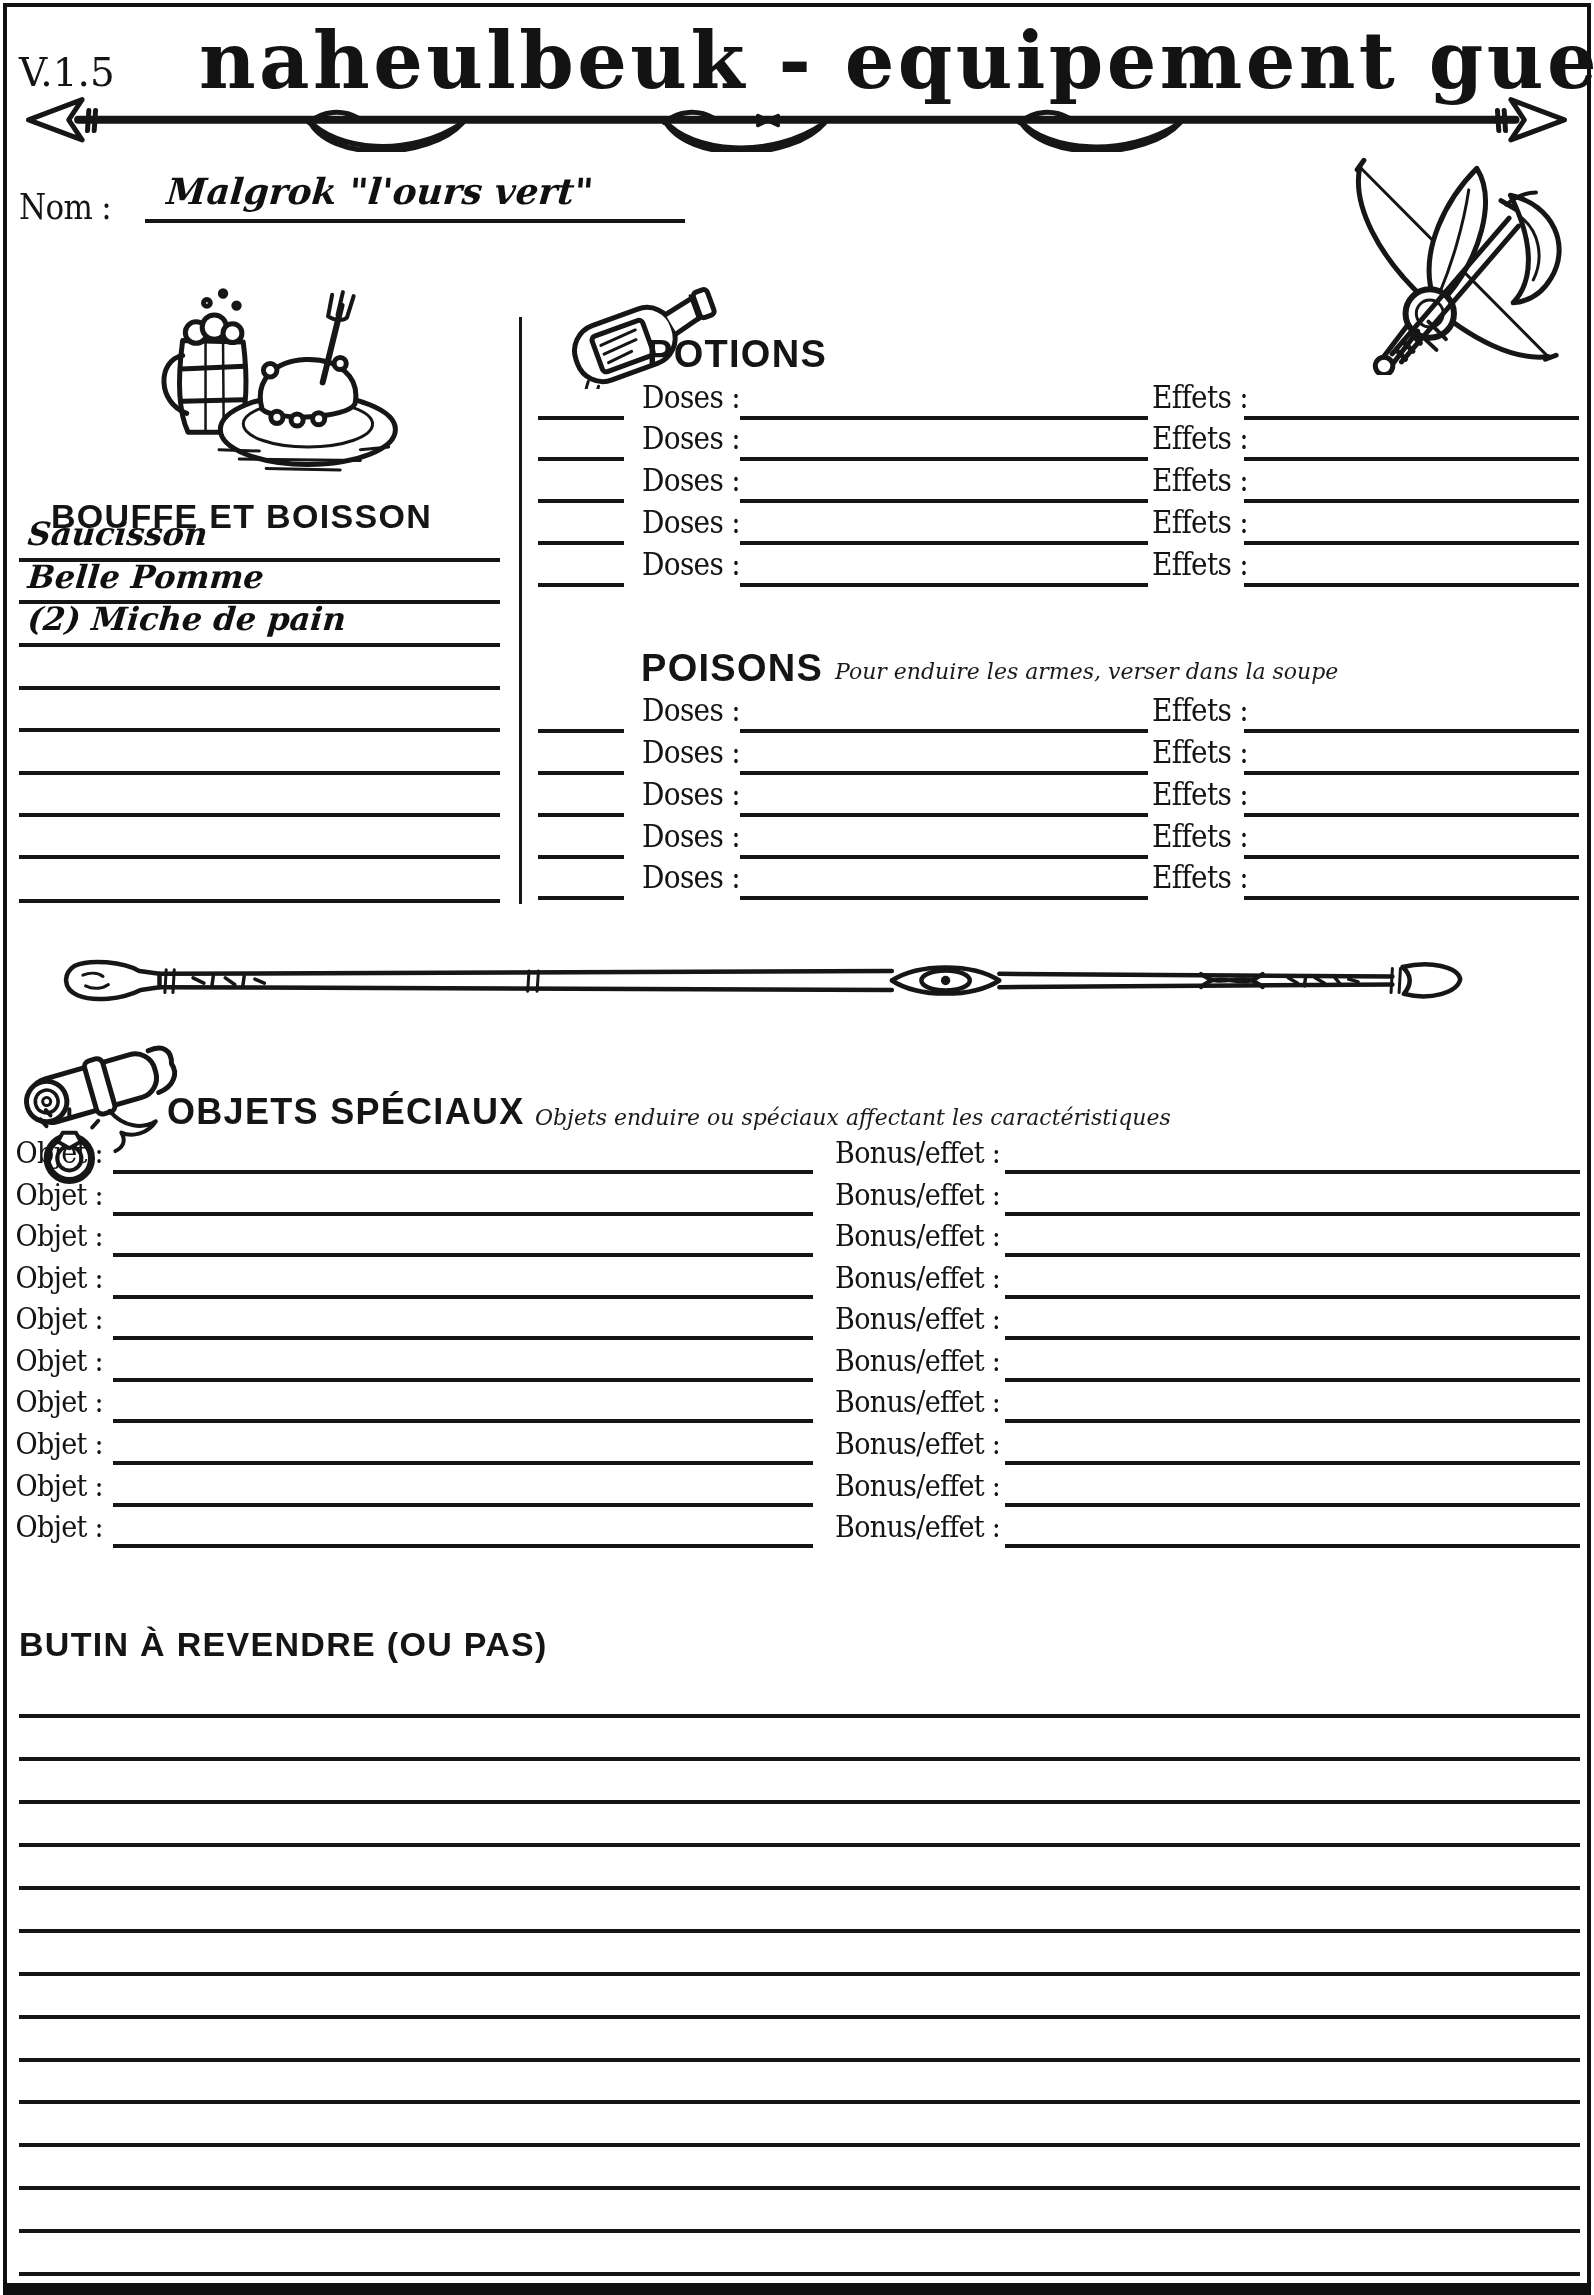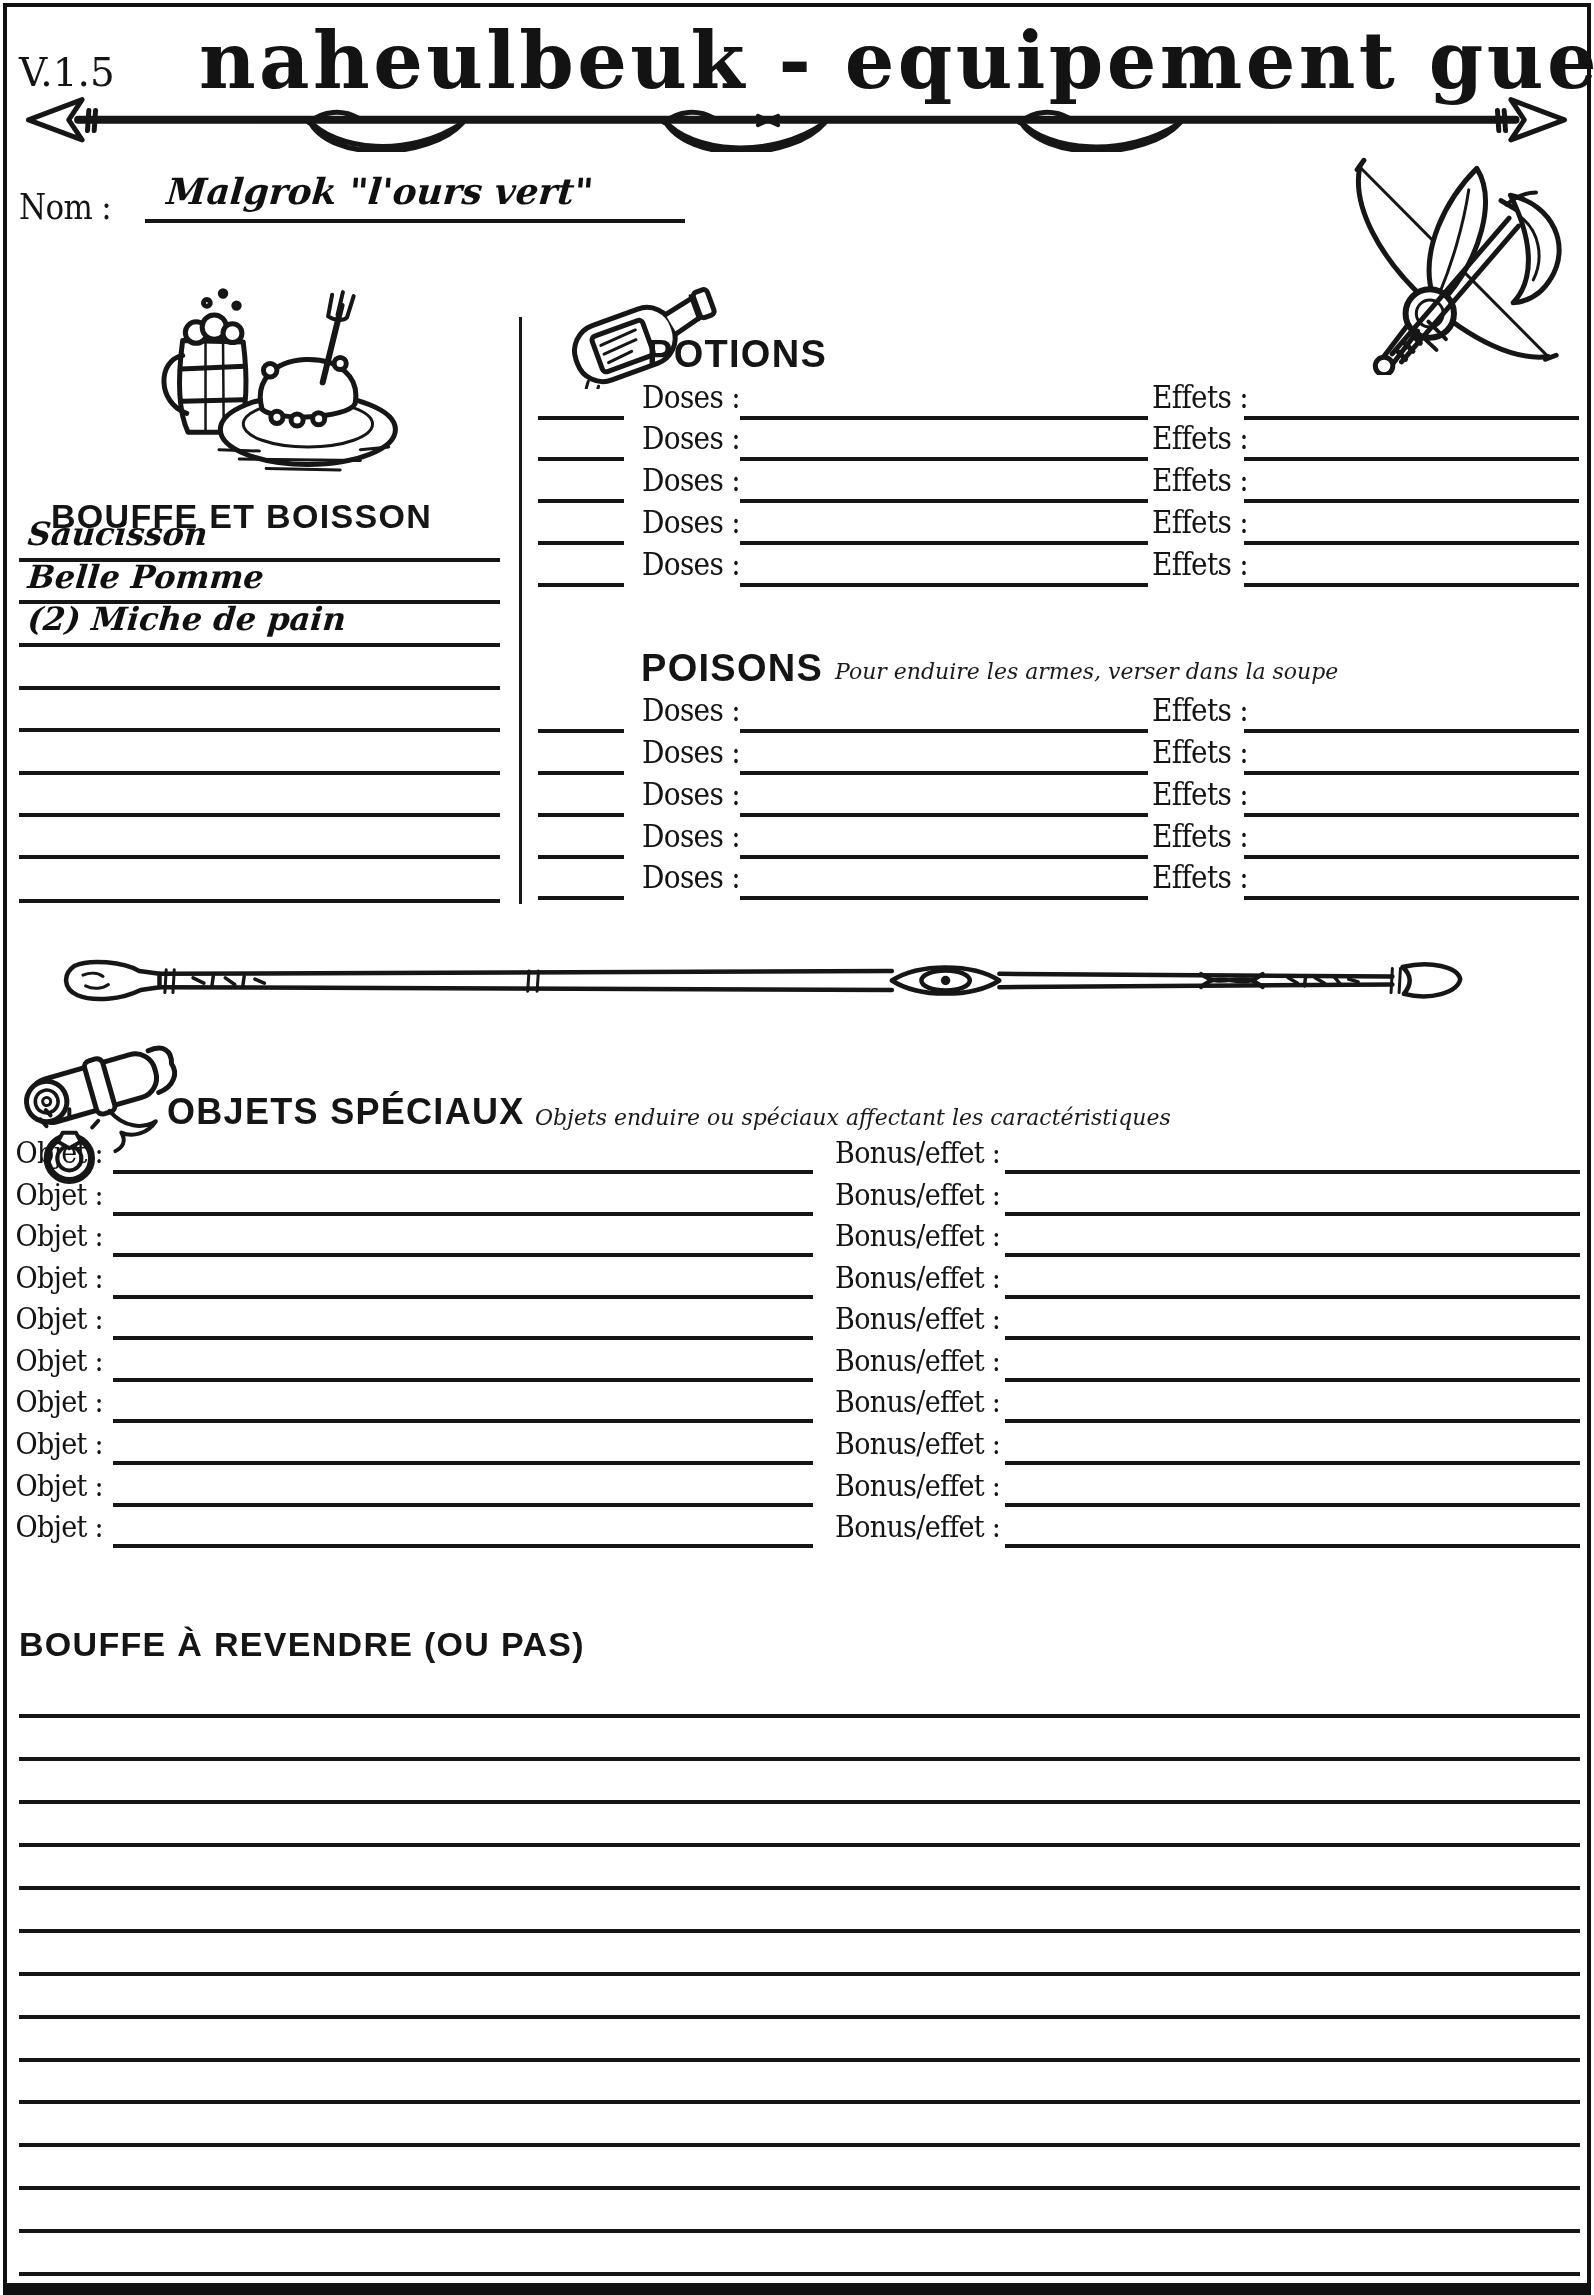--- a/index.html
+++ b/index.html
@@ -329,21 +329,21 @@
       </div>
 
       <div class="row" style="top: 1509px;">
         <span class="lbl" style="left:15.5px;font-size:27px">Objet :</span>
         <div class="hline" style="left:113px;width:700px;bottom:0"></div>
         <span class="lbl" style="left:835px;font-size:27px">Bonus/effet :</span>
         <div class="hline" style="left:1005px;width:575px;bottom:0"></div>
       </div>
     </div>
 
-  <div class="heavy" style="left:19px;top:1625px;font-size:34px">BOUFFE À REVENDRE (OU PAS)</div>
+  <div class="heavy" style="left:19px;top:1625px;font-size:34px">BUTIN À REVENDRE (OU PAS)</div>
   <div>
 
   <div class="hline" style="left: 19px; width: 1561px; top: 1714px;"></div>
       <div class="hline" style="left: 19px; width: 1561px; top: 1757px;"></div>
       <div class="hline" style="left: 19px; width: 1561px; top: 1800px;"></div>
       <div class="hline" style="left: 19px; width: 1561px; top: 1843px;"></div>
       <div class="hline" style="left: 19px; width: 1561px; top: 1886px;"></div>
       <div class="hline" style="left: 19px; width: 1561px; top: 1929px;"></div>
       <div class="hline" style="left: 19px; width: 1561px; top: 1972px;"></div>
       <div class="hline" style="left: 19px; width: 1561px; top: 2015px;"></div>

